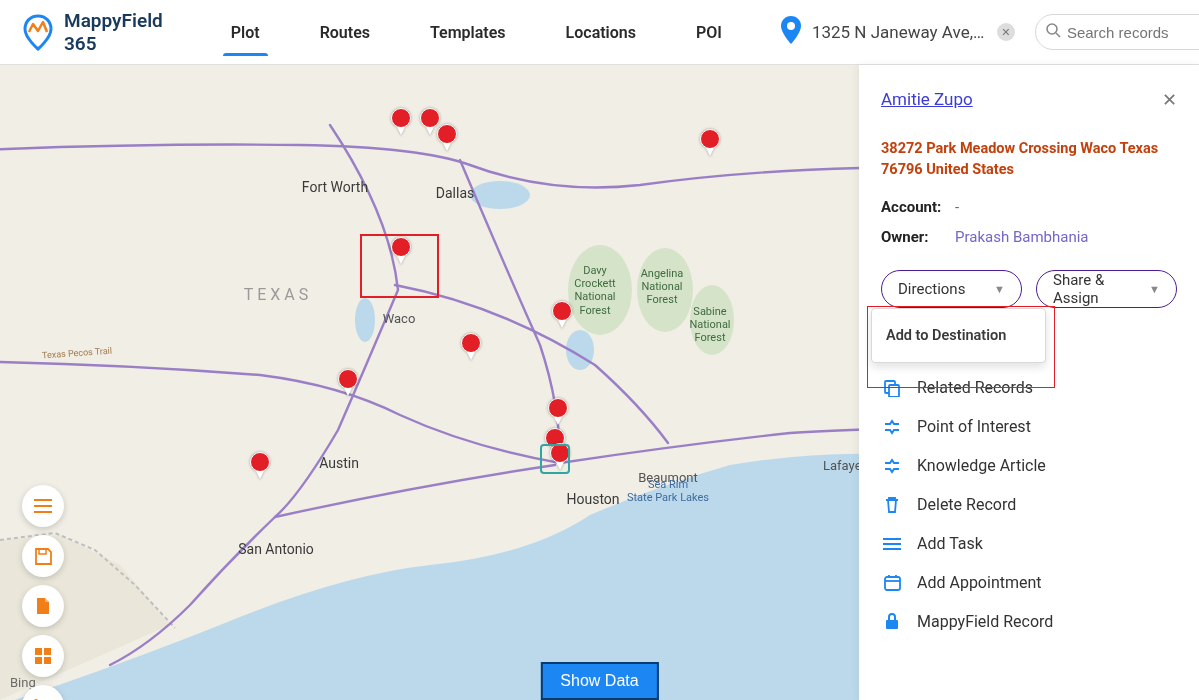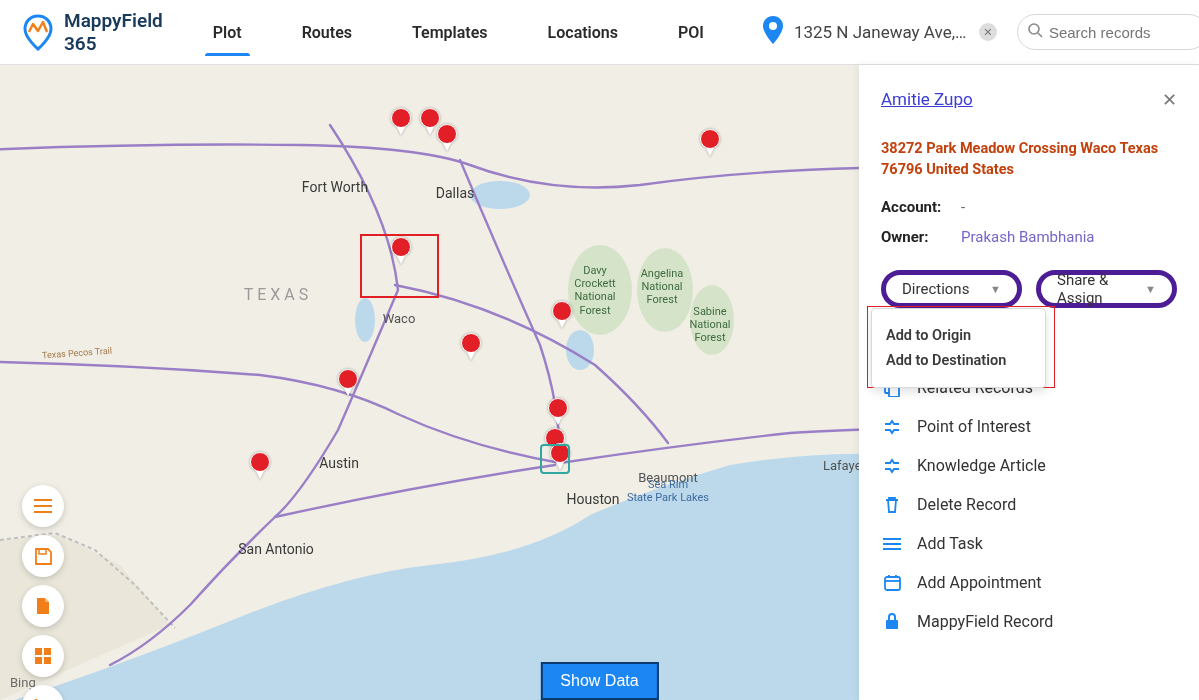--- a/index.html
+++ b/index.html
@@ -1,20 +1,20 @@
 <!DOCTYPE html>
 <html><head>
 <meta charset="utf-8">
 <style>
   * { box-sizing: border-box; margin: 0; padding: 0; }
   body { font-family: -apple-system, BlinkMacSystemFont, 'Segoe UI', Roboto, sans-serif; overflow: hidden; width: 1199px; height: 700px; position: relative; }
   
   
   .header { height: 65px; background: #fff; border-bottom: 1px solid #e0e0e0; display: flex; align-items: center; padding: 0 18px; }
-  .logo-wrap { display: flex; align-items: center; gap: 6px; margin-right: 20px; }
+  .logo-wrap { display: flex; align-items: center; gap: 6px; margin-right: 38px; }
   .logo-mark { width: 40px; height: 40px; position: relative; }
   .logo-text { font-size: 19px; font-weight: 600; color: #1a3a5c; }
   .nav { display: flex; gap: 0; }
   .nav-item { font-size: 16px; font-weight: 600; color: #2a2a2a; padding: 0 30px; height: 47px; display: flex; align-items: center; cursor: pointer; position: relative; }
   .nav-item.active::after { content:""; position:absolute; left:22px; right:22px; bottom:0; height:3px; background:#1c87f2; border-radius:3px 3px 0 0; }
   .header-divider { width:1px; height:36px; background:#e0e0e0; margin: 0 14px; }
   .loc-wrap { display:flex; align-items:center; gap:10px; flex:0 0 auto; }
   .loc-icon { color:#1c87f2; }
   .loc-text { font-size:17px; color:#444; width: 175px; white-space: nowrap; overflow:hidden; text-overflow: ellipsis; }
   .loc-clear { width:18px; height:18px; border-radius:50%; background:#ddd; color:#777; display:flex; align-items:center; justify-content:center; font-size:11px; cursor:pointer; }
@@ -41,26 +41,26 @@
   
   .float-col { position:absolute; left:22px; top:420px; display:flex; flex-direction:column; gap:8px; }
   .float-btn { width:42px; height:42px; border-radius:50%; background:#fff; box-shadow:0 2px 6px rgba(0,0,0,.18); display:flex; align-items:center; justify-content:center; color:#f07f1a; cursor:pointer; }
   
   
   .right-panel { position:absolute; top:0; right:0; bottom:0; width:340px; background:#fff; box-shadow: -2px 0 8px rgba(0,0,0,.06); padding: 24px 22px 0; overflow:hidden; }
   .panel-head { display:flex; justify-content:space-between; align-items:flex-start; margin-bottom:28px; }
   .panel-title { color:#3b3bd6; font-weight:400; font-size:17px; text-decoration:underline; cursor:pointer; }
   .panel-close { color:#7a7a7a; cursor:pointer; font-size:18px; }
   .address { font-size:14.5px; font-weight:700; color:#c2410c; line-height:1.45; margin-bottom:18px; }
-  .kv-row { display:flex; gap:8px; font-size:15px; margin-bottom:12px; }
+  .kv-row { display:flex; gap:2px; font-size:15px; margin-bottom:12px; }
   .kv-row .k { font-weight:700; color:#222; min-width:72px; }
   .kv-row .v { color:#666; }
   .kv-row .v.link { color:#7765c8; }
   .pill-row { display:flex; gap:14px; margin:24px 0 18px; position:relative; }
-  .pill { flex:1; height:38px; border:5px solid #4c1d95; border-radius:19px; background:#fff; display:flex; align-items:center; padding:0 16px; font-size:15px; color:#333; cursor:pointer; justify-content:space-between; }
+  .pill { flex:1; height:38px; border:1px solid #4c1d95; border-radius:19px; background:#fff; display:flex; align-items:center; padding:0 16px; font-size:15px; color:#333; cursor:pointer; justify-content:space-between; }
   .pill .chev { color:#888; font-size:11px; }
   .dropdown { position:absolute; top:38px; left:-10px; width:175px; background:#fff; border:1px solid #d9d9d9; border-radius:4px; box-shadow:0 4px 10px rgba(0,0,0,.12); padding:14px 14px; z-index:10; }
   .dropdown .dd-item { font-size:14.5px; font-weight:600; color:#3a3a3a; padding:4px 0; cursor:pointer; }
   .red-rect-2 { position:absolute; border:1.5px solid #e21f26; }
   .action-list { display:flex; flex-direction:column; gap:0; margin-top:60px; }
   .action-item { display:flex; align-items:center; gap:14px; padding:10px 0; font-size:16px; color:#333; cursor:pointer; }
   .action-item .ic { width:22px; color:#1c87f2; display:flex; justify-content:center; }
   
   .houston-ring { position:absolute; border:2px solid #2fa6a0; border-radius:4px; }
 </style>
@@ -278,21 +278,20 @@
       <div class="pill">
         <span>Directions</span>
         <span class="chev">▼</span>
       </div>
       <div class="pill">
         <span>Share &amp; Assign</span>
         <span class="chev">▼</span>
       </div>
 
       <div class="dropdown">
-        <div class="dd-item">Add to Origin</div>
         <div class="dd-item">Add to Destination</div>
       </div>
       <div class="red-rect-2" style="left:-14px;top:36px;width:188px;height:82px;"></div>
     </div>
 
     <div class="action-list">
       <div class="action-item">
         <span class="ic">
             <svg width="18" height="18" viewBox="0 0 18 18">
               <rect x="2" y="2" width="10" height="12" rx="1" fill="none" stroke="#1c87f2" stroke-width="1.8"></rect>

